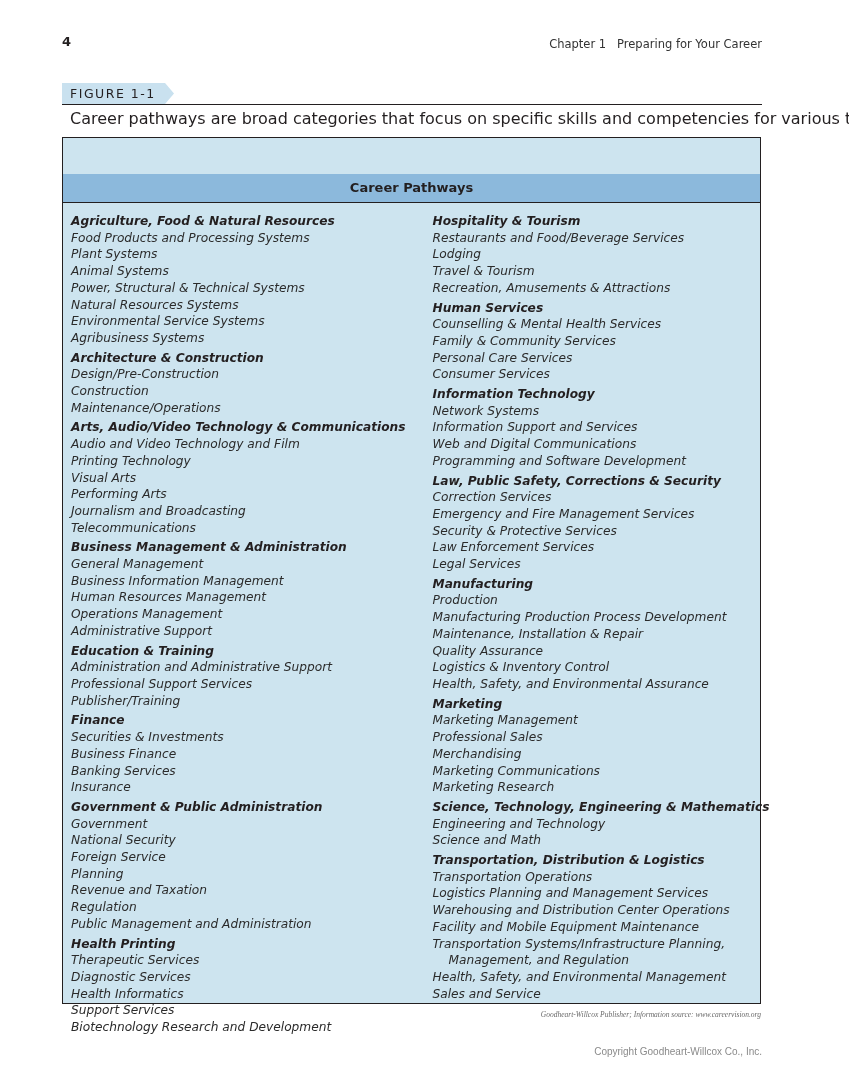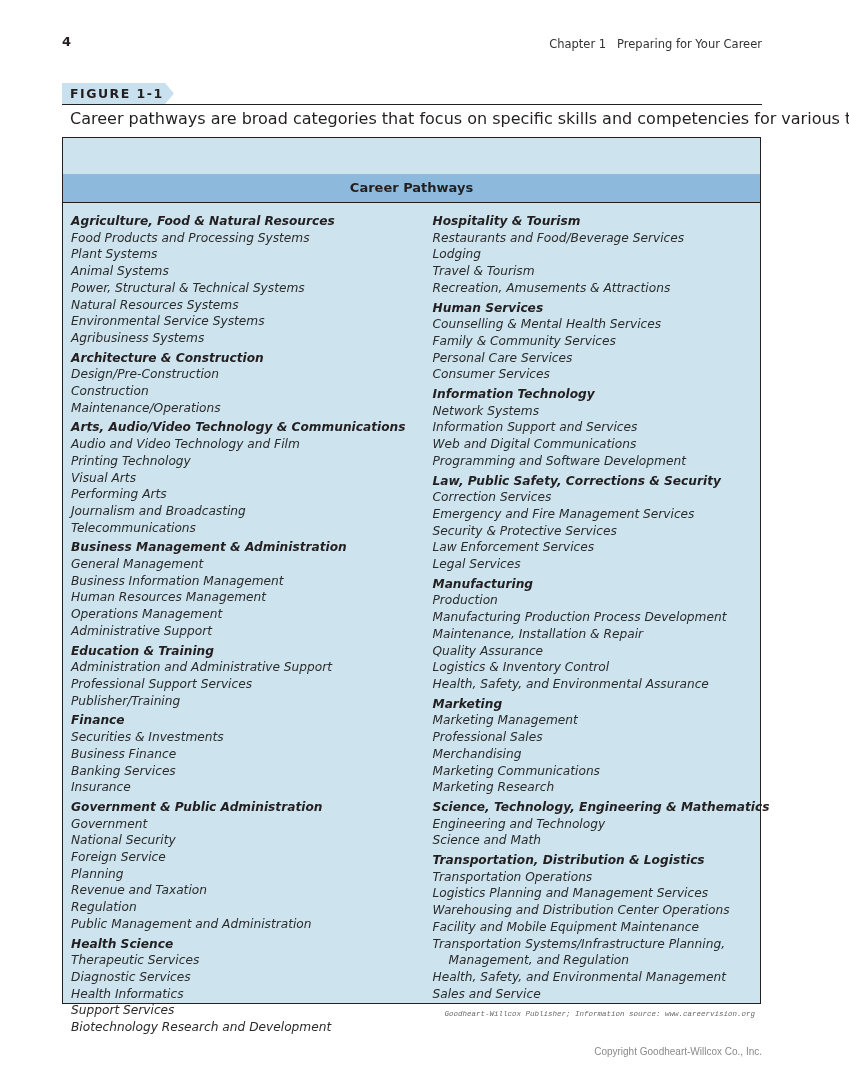--- a/index.html
+++ b/index.html
@@ -2,37 +2,37 @@
 <html><head>
   <meta charset="utf-8">
   <style>
     html, body { margin: 0; padding: 0; background: #ffffff; }
     body { width: 849px; height: 1087px; position: relative; overflow: hidden;
            font-family: "DejaVu Sans", sans-serif; color: #231f20; }
     .page-num { position: absolute; left: 62px; top: 34px; font-size: 13px; font-weight: bold; }
     .running-head { position: absolute; right: 87px; top: 37px; font-size: 11.5px; color: #333; }
     .fig-tab { position: absolute; left: 62px; top: 83px; height: 21px; width: 112px;
                background: #c9e1ef; clip-path: polygon(0 0, 92% 0, 100% 50%, 92% 100%, 0 100%); }
-    .fig-label { position: absolute; left: 70px; top: 86px; font-size: 12.5px; font-weight: bold;
+    .fig-label { position: absolute; left: 70px; top: 86px; font-size: 12.5px; font-weight: normal;
                  letter-spacing: 1.5px; color: #231f20; }
     .fig-rule { position: absolute; left: 62px; top: 104px; width: 700px; height: 1px; background: #231f20; }
     .caption { position: absolute; left: 70px; top: 109px; font-size: 16px; color: #231f20; white-space: nowrap; }
     .table-box { position: absolute; left: 62px; top: 137px; width: 699px; height: 867px;
                  border: 1.5px solid #231f20; background: #cde4ef; box-sizing: border-box; }
     .table-head { height: 28px; background: #8cb9dc; border-bottom: 1.5px solid #231f20;
                   text-align: center; font-size: 13px; font-weight: bold; line-height: 28px; margin-top: 36px; }
     .cols { display: flex; padding-top: 10px; font-style: italic; }
     .col { width: 50%; box-sizing: border-box; }
     .col.left { padding-left: 8px; }
     .col.right { padding-left: 21px; }
     .group { margin-bottom: 3px; }
     .cat { font-size: 12.2px; font-weight: bold; line-height: 16.7px; white-space: nowrap; }
     .item { font-size: 12.2px; line-height: 16.7px; white-space: nowrap; color: #2b2b2b; }
     .item.indent { padding-left: 16px; }
-    .source { position: absolute; right: 94px; top: 1010px; font-family: Liberation Mono, monospace;
+    .source { position: absolute; right: 88px; top: 1010px; font-family: Liberation Serif, serif;
               font-style: italic; font-size: 7.5px; color: #6a6a6a; }
     .copyright { position: absolute; right: 87px; top: 1046px; font-family: "Liberation Sans", sans-serif;
                  font-size: 10px; color: #8a8a8a; }
   </style>
 </head>
 <body>
 
 <div class="page-num">4</div>
 <div class="running-head" style="white-space:pre;">Chapter 1   Preparing for Your Career</div>
 
@@ -95,21 +95,21 @@
           <div class="cat">Government &amp; Public Administration</div>
           <div class="item">Government</div>
           <div class="item">National Security</div>
           <div class="item">Foreign Service</div>
           <div class="item">Planning</div>
           <div class="item">Revenue and Taxation</div>
           <div class="item">Regulation</div>
           <div class="item">Public Management and Administration</div>
         </div>
         <div class="group">
-          <div class="cat">Health Science</div>
+          <div class="cat">Health Printing</div>
           <div class="item">Therapeutic Services</div>
           <div class="item">Diagnostic Services</div>
           <div class="item">Health Informatics</div>
           <div class="item">Support Services</div>
           <div class="item">Biotechnology Research and Development</div>
         </div>
       </div>
     <div class="col right" id="col-right">
         <div class="group">
           <div class="cat">Hospitality &amp; Tourism</div>

